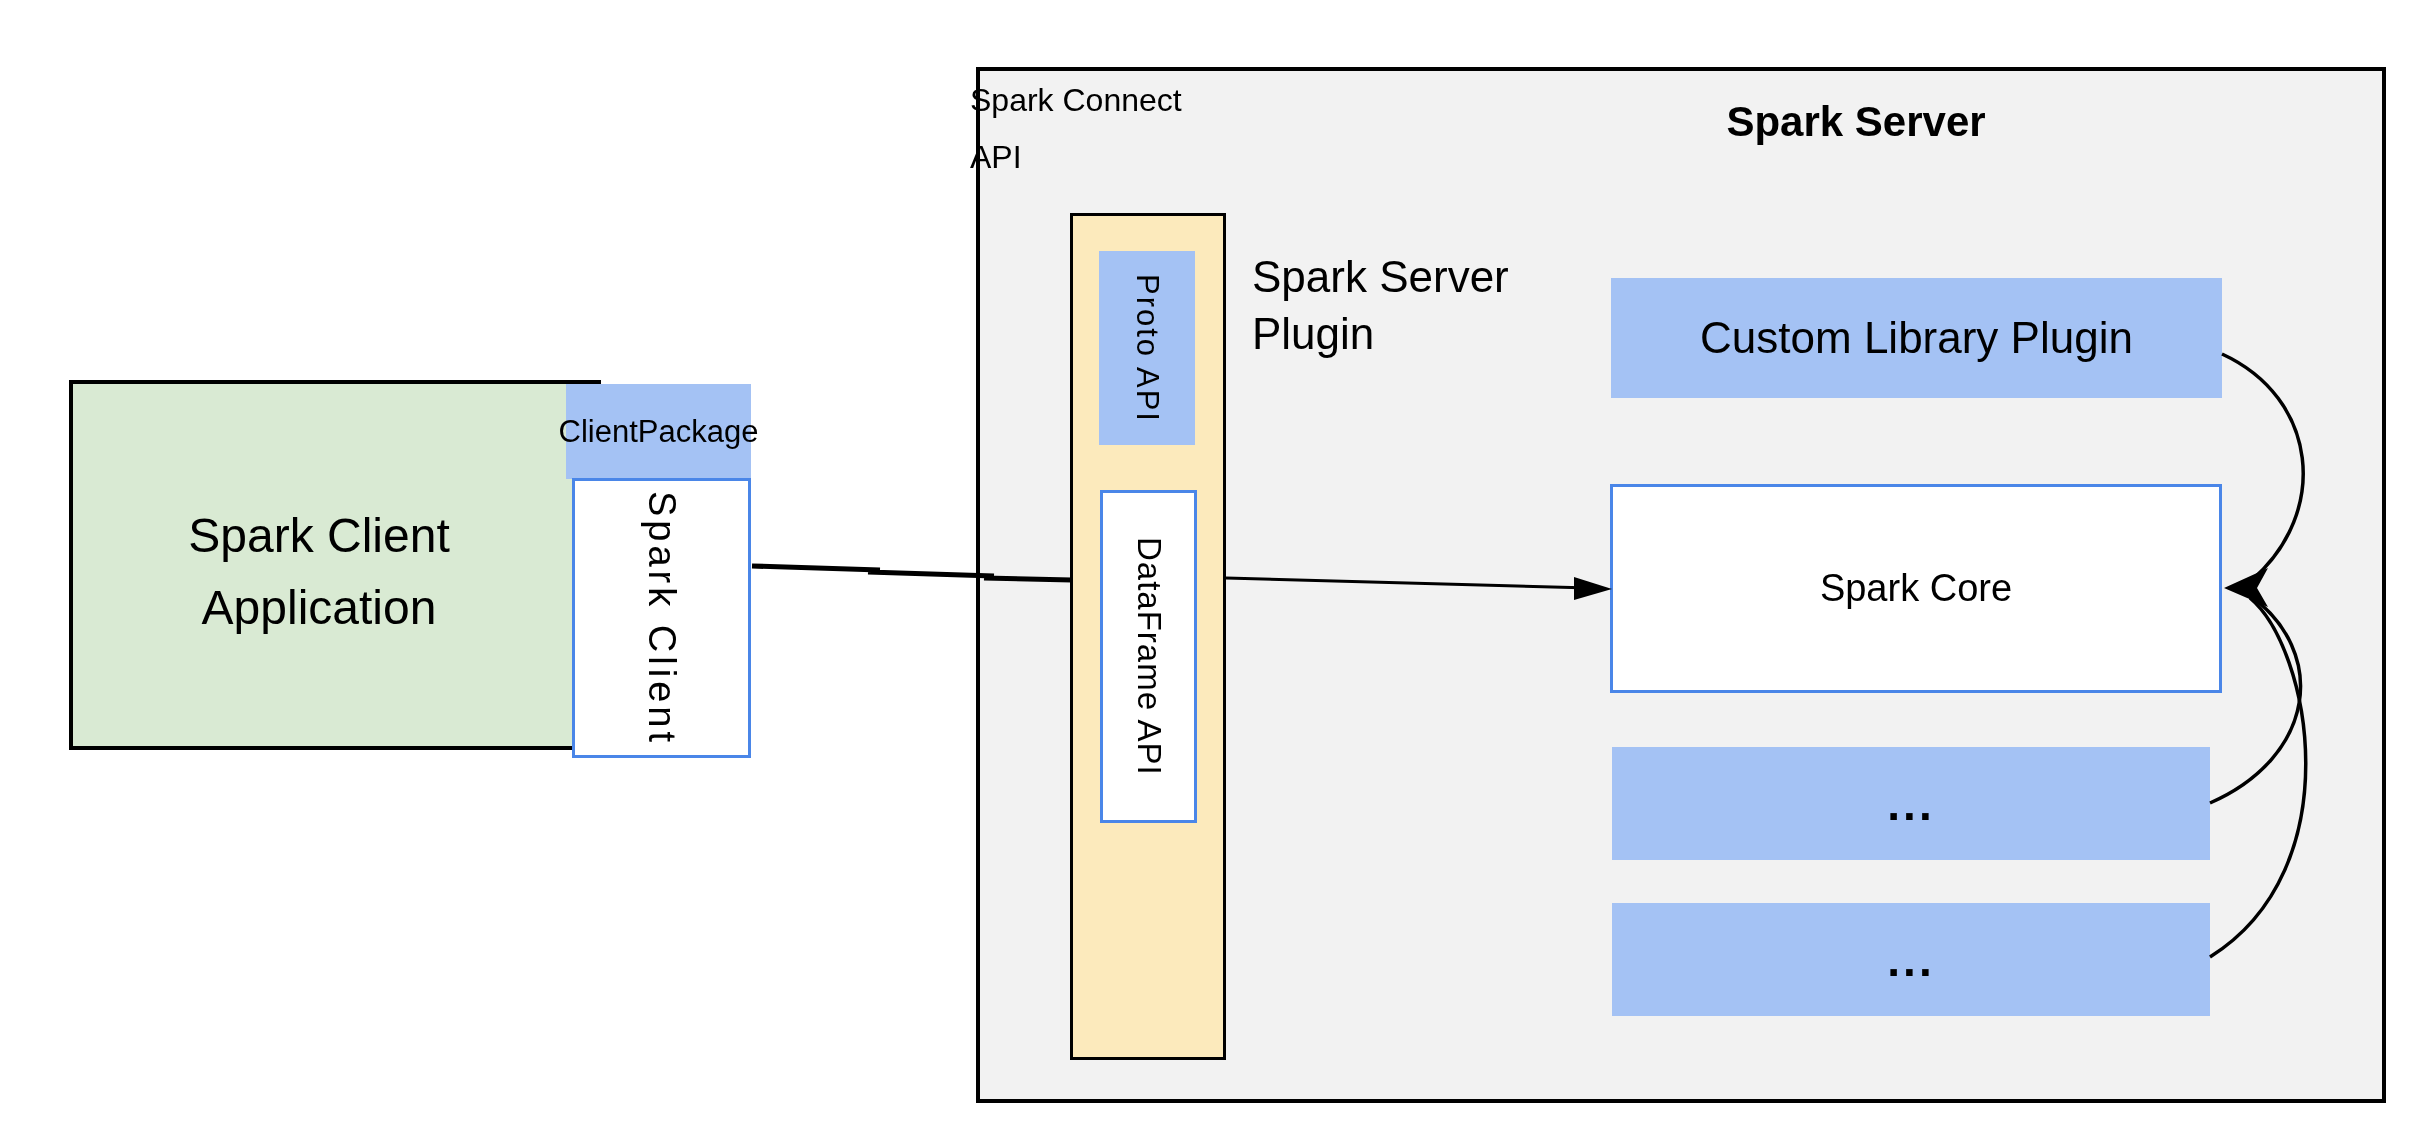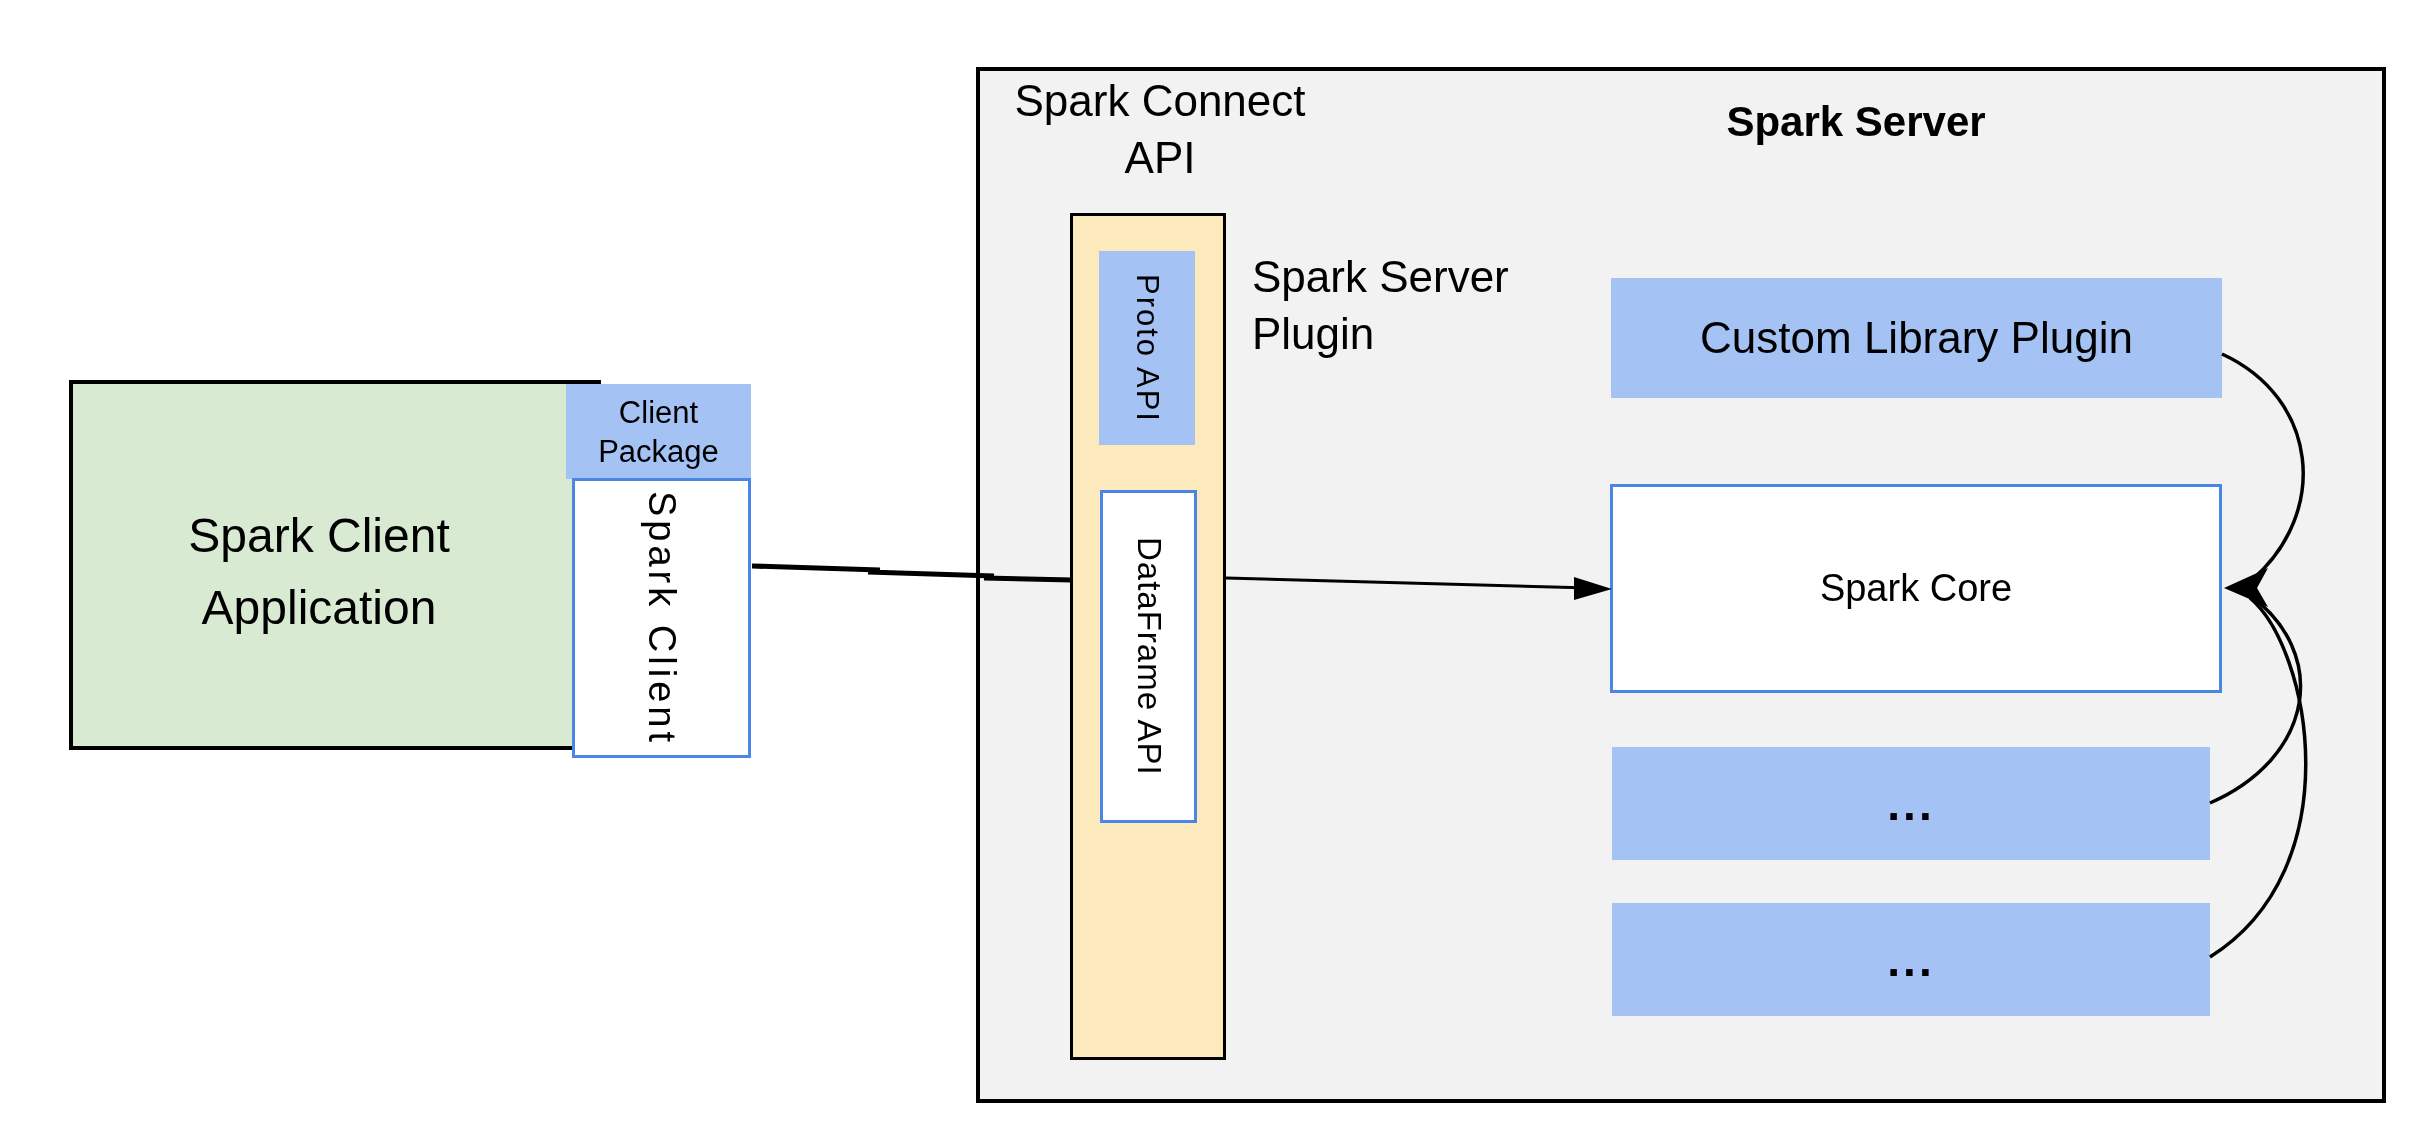--- a/index.html
+++ b/index.html
@@ -34,43 +34,43 @@
   }
 
   
   .client-app-title {
     left: 69px; top: 500px; width: 500px;
     font-size: 48px; line-height: 72px;
     text-align: center; color: #000; z-index: 4;
   }
   .client-package-box {
     left: 566px; top: 384px; width: 185px; height: 95px;
-    z-index: 3; flex-direction: column;
+    z-index: 3; flex-direction: row;
     font-size: 31px; line-height: 39px; color: #000; align-items: center;
   }
   .spark-client-box {
     left: 572px; top: 478px; width: 173px; height: 274px;
     z-index: 3;
   }
   .vertical-text {
     writing-mode: vertical-rl;
     text-orientation: mixed;
     color: #000;
     white-space: nowrap;
   }
   .spark-client-box .vertical-text { font-size: 38px; letter-spacing: 4px; }
 
   .gray-box {
     left: 976px; top: 67px; width: 1402px; height: 1028px;
     z-index: 0;
   }
   .connect-title {
     left: 970px; top: 72px; width: 380px;
-    font-size: 44px; line-height: 57px;
-    text-align: center; color: #000; z-index: 4;
+    font-size: 32px; line-height: 57px;
+    color: #000; z-index: 4;
   }
   .yellow-box {
     left: 1070px; top: 213px; width: 150px; height: 841px;
     z-index: 1;
   }
   .proto-box {
     left: 1099px; top: 251px; width: 96px; height: 194px;
     z-index: 2;
   }
   .proto-box .vertical-text { font-size: 31px; letter-spacing: 2px; }

